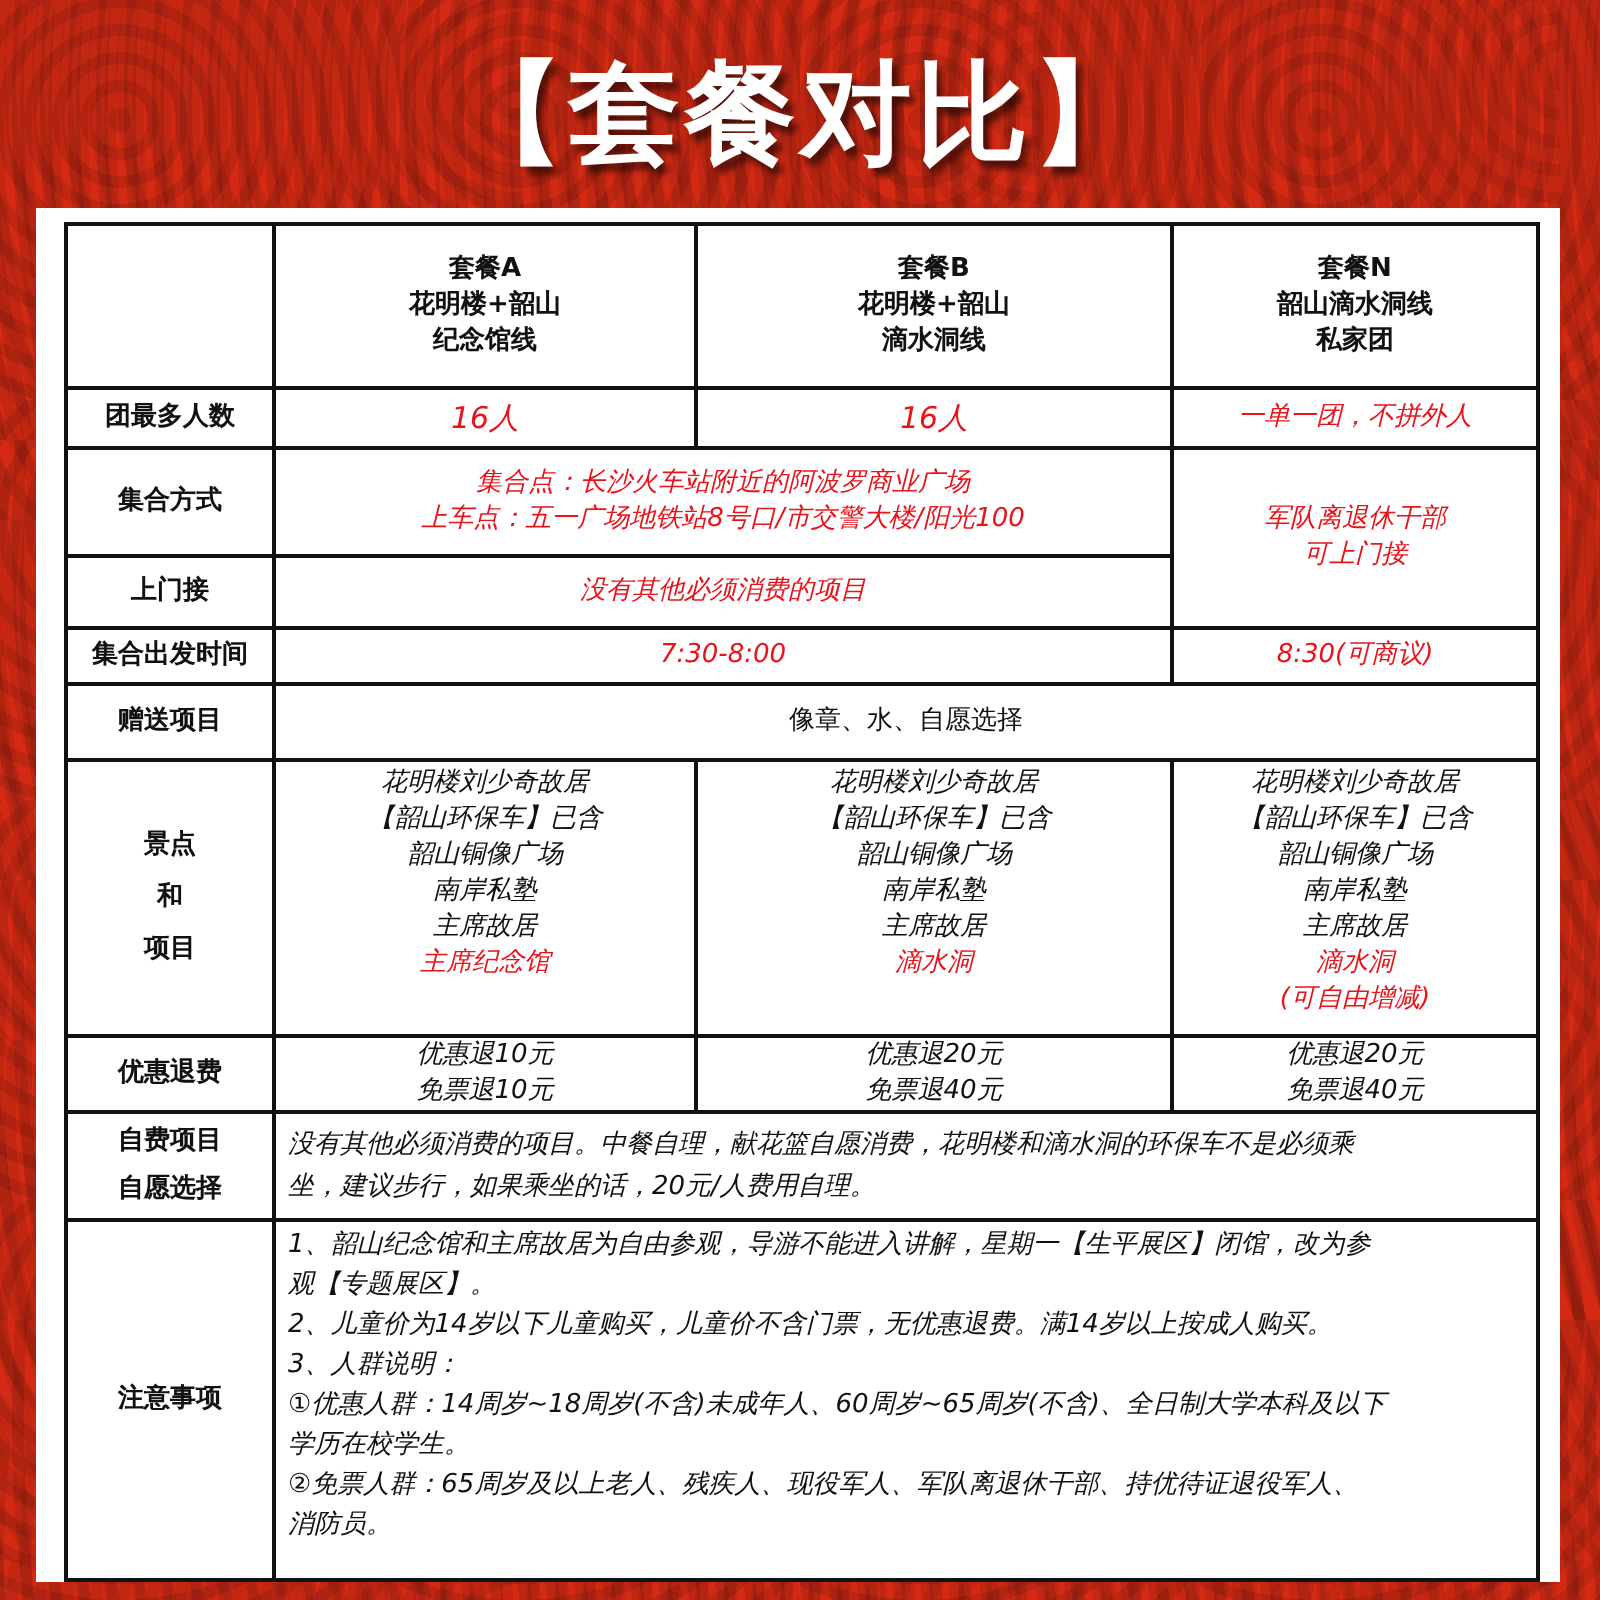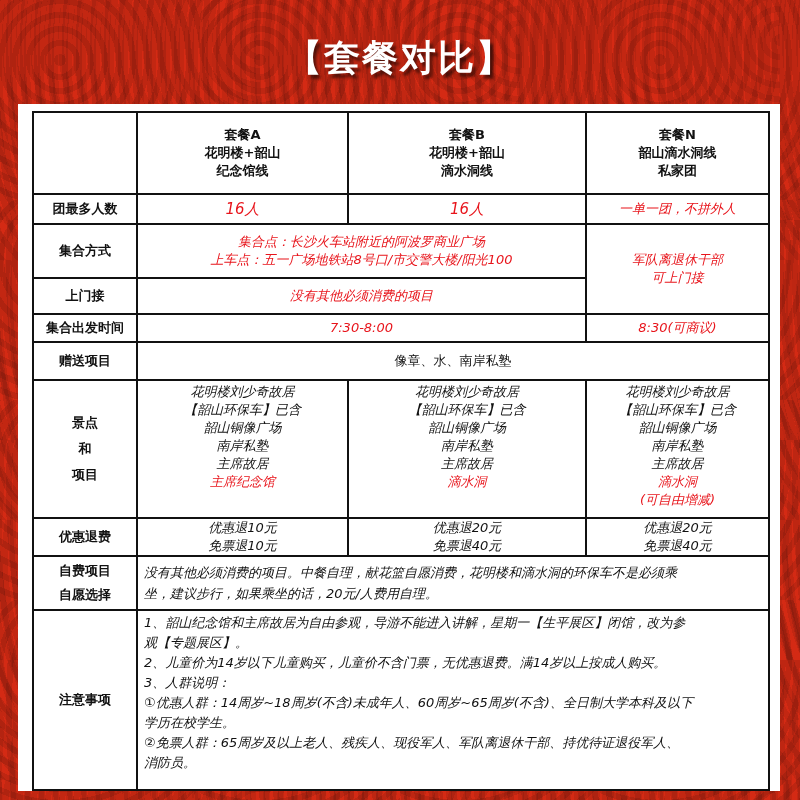--- a/index.html
+++ b/index.html
@@ -12,21 +12,21 @@
     position:absolute; inset:0;
     background:
       repeating-radial-gradient(circle at 60px 60px, rgba(0,0,0,0.10) 0 6px, rgba(255,255,255,0.0) 6px 14px),
       repeating-radial-gradient(circle at 260px 40px, rgba(0,0,0,0.08) 0 6px, rgba(255,255,255,0) 6px 14px),
       repeating-radial-gradient(circle at 520px 60px, rgba(0,0,0,0.08) 0 6px, rgba(255,255,255,0) 6px 14px),
       repeating-radial-gradient(circle at 740px 50px, rgba(0,0,0,0.10) 0 6px, rgba(255,255,255,0) 6px 14px);
     background-size:200px 200px, 260px 260px, 240px 240px, 220px 220px;
   }
   .title {
     position:absolute; left:0; right:0; top:26px; text-align:center;
-    font-size:36px; font-weight:bold; color:#ffffff; letter-spacing:2px;
+    font-size:56px; font-weight:bold; color:#ffffff; letter-spacing:2px;
     text-shadow:3px 4px 3px rgba(0,0,0,0.55);
     line-height:64px;
   }
   .card {
     position:absolute; left:18px; top:104px; width:762px; height:687px;
     background:#ffffff;
   }
   table.cmp {
     position:absolute; left:32px; top:111px; width:736px;
     border-collapse:collapse; table-layout:fixed;
@@ -105,21 +105,21 @@
   </tr>
 
   <tr style="height:28px">
     <td class="lbl" style="padding:4px">集合出发时间</td>
     <td colspan="2" class="red it">7:30-8:00</td>
     <td class="red it">8:30(可商议)</td>
   </tr>
 
   <tr style="height:38px">
     <td class="lbl">赠送项目</td>
-    <td colspan="3">像章、水、南岸私塾</td>
+    <td colspan="3">像章、水、自愿选择</td>
   </tr>
 
   <tr style="height:138px">
     <td class="lbl">
       <span class="line" style="line-height:26px">景点</span>
       <span class="line" style="line-height:26px">和</span>
       <span class="line" style="line-height:26px">项目</span>
     </td>
     <td class="it" style="vertical-align:top;padding-top:2px">
       <span class="line">花明楼刘少奇故居</span>

